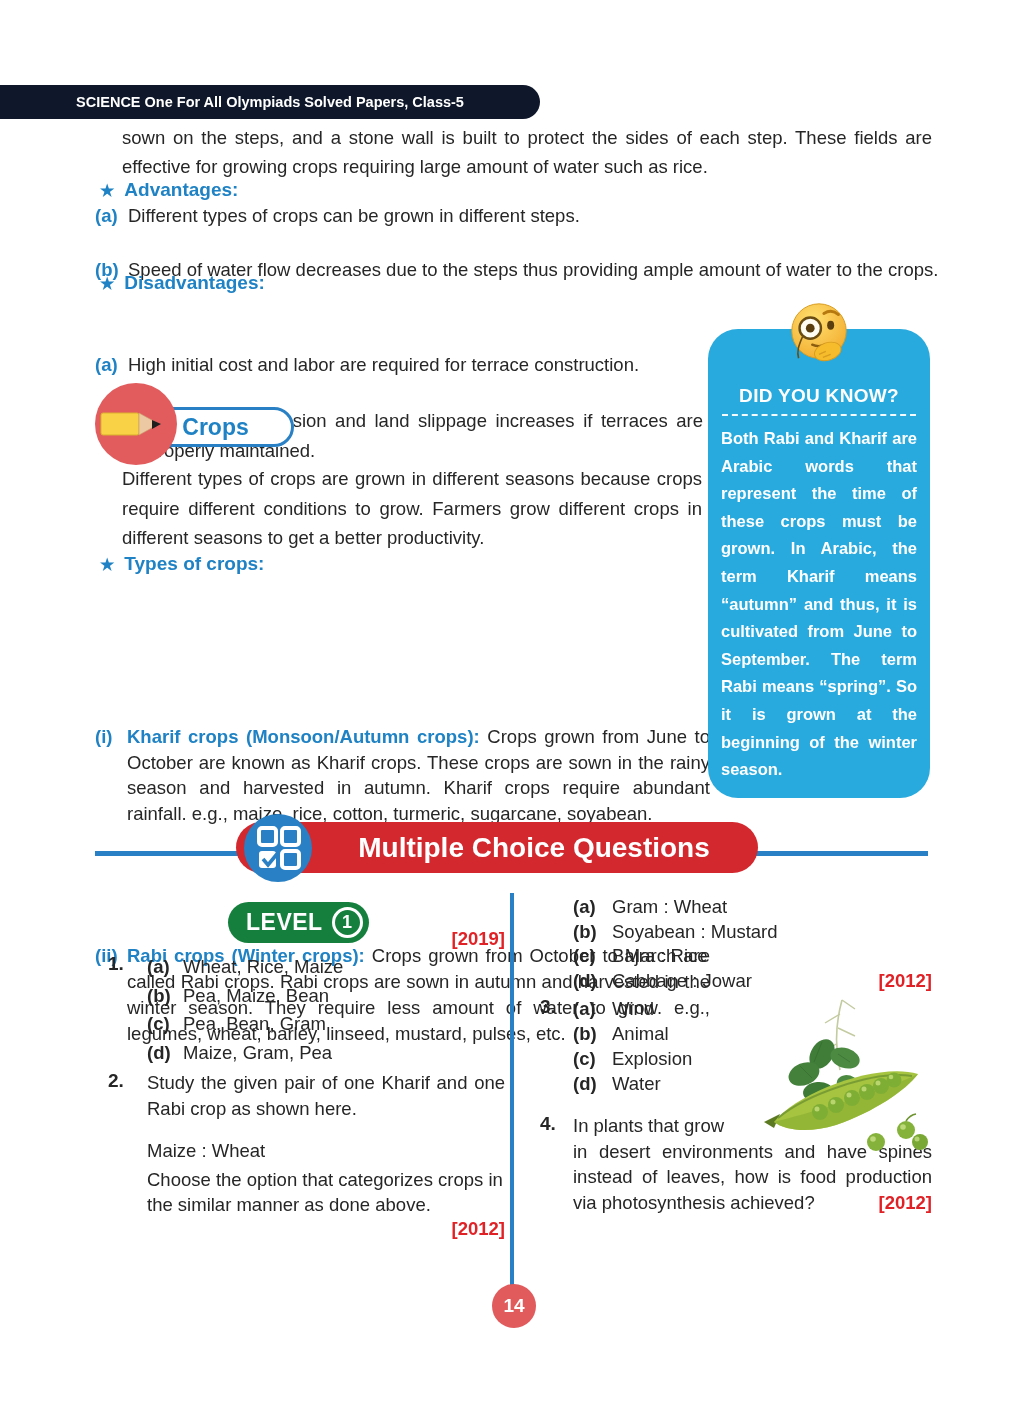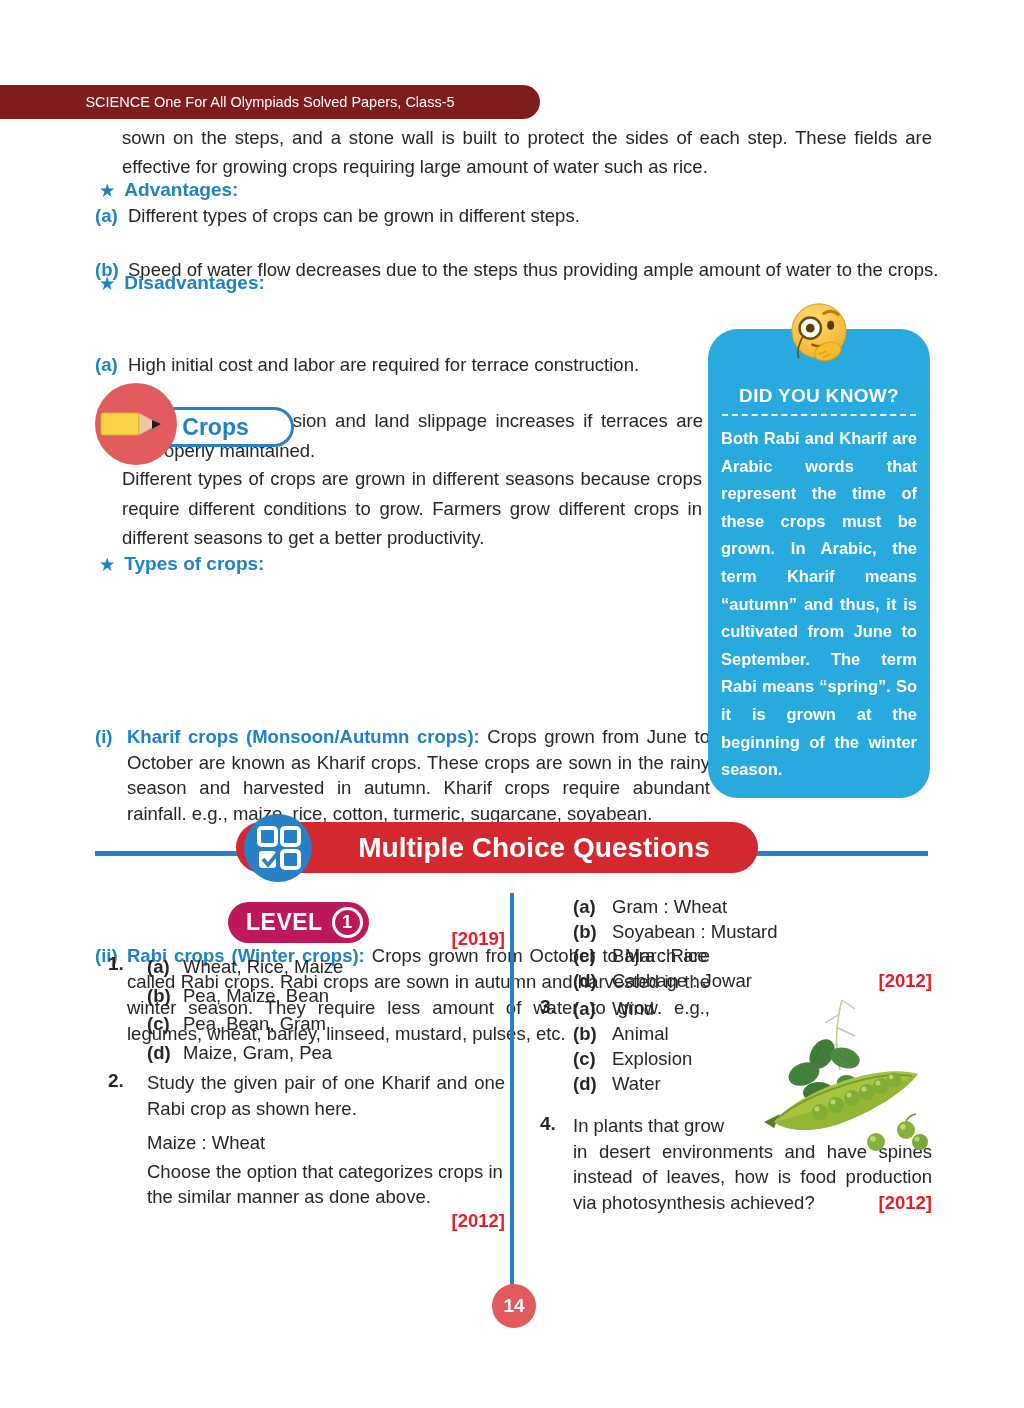--- a/index.html
+++ b/index.html
@@ -7,22 +7,22 @@
   body{width:1024px;height:1408px;position:relative;overflow:hidden;
        font-family:"Liberation Sans",sans-serif;color:#262626}
   .abs{position:absolute}
   .jus{text-align:justify}
   .blue{color:#1e82c4}
   .b{font-weight:700}
   .year{color:#e02227;font-weight:700}
   .abs-br{position:absolute;right:0;bottom:0}
 
   
-  .header-banner{left:0;top:85px;width:540px;height:34px;background:#7f1d1d;
-    border-radius:0 17px 17px 0;color:#fff;font-weight:400;font-size:14.5px;
+  .header-banner{left:0;top:85px;width:540px;height:34px;background:#0f172a;
+    border-radius:0 17px 17px 0;color:#fff;font-weight:700;font-size:14.5px;
     display:flex;align-items:center;justify-content:center;}
 
   
   .bt{font-size:18.5px;line-height:28px}
   .p-intro{left:122px;top:124px;width:810px;line-height:28.5px}
   .shead{font-size:19px;font-weight:700;display:flex;gap:10px;align-items:baseline}
   .shead .star{font-size:16px}
   .h-adv{left:100px;top:179px}
   .li{position:relative;padding-left:33px}
   .li .lbl{position:absolute;left:0;top:0;color:#1e82c4;font-weight:700}
@@ -53,37 +53,37 @@
   .dyk-emoji{left:784px;top:298px;z-index:2}
 
   
   .mcq-line{left:95px;top:851px;width:833px;height:5px;background:#2980c4}
   .mcq-banner{left:236px;top:822px;width:522px;height:51px;background:#d2282e;
     border-radius:26px;display:flex;align-items:center;justify-content:center;
     padding-left:74px;color:#fff;font-weight:700;font-size:28px}
   .mcq-icon{left:243px;top:813px}
 
   
-  .level-badge{left:228px;top:902px;width:141px;height:41px;background:#be185d;
+  .level-badge{left:228px;top:902px;width:141px;height:41px;background:#15803d;
     border-radius:21px;display:flex;align-items:center;padding:0 5px 0 18px;gap:9px}
   .level-label{color:#fff;font-weight:700;font-size:23px;letter-spacing:.5px}
   .level-circle{width:31px;height:31px;border:3px solid #fff;border-radius:50%;
     color:#fff;font-weight:700;font-size:18px;display:flex;align-items:center;justify-content:center}
 
   
   .col-divider{left:510px;top:893px;width:4px;height:402px;background:#2980c4}
   .left-col{left:108px;top:950px;width:397px}
   .right-col{left:540px;top:895px;width:392px}
   .q{position:relative;padding-left:39px}
   .qnum{position:absolute;left:0;top:0;font-weight:700;font-size:19px}
   .qtext{font-size:18.5px;line-height:28.5px;position:relative}
   .opt{position:relative;padding-left:36px;font-size:18.5px;line-height:28.6px}
   .opt .olbl{position:absolute;left:0;top:0;font-weight:700}
   .q2p{font-size:18.5px;line-height:26px}
-  .q2pair{margin-top:8px}
+  .q2pair{margin-top:16px}
   .q2instr{line-height:25px;margin-top:3px}
   .q2year{text-align:right;line-height:24px}
   .opt2{position:relative;padding-left:72px;font-size:18.5px;line-height:24.6px}
   .opt2 .olbl{position:absolute;left:33px;top:0;font-weight:700}
   .q3{margin-top:3px;position:relative;padding-left:33px}
   .q3 .qnum{left:0}
   .q3text{width:199px;font-size:18.5px;line-height:24px;text-align:justify}
   .opt3{position:relative;padding-left:39px;font-size:18.5px;line-height:25px}
   .opt3 .olbl{position:absolute;left:0;top:0;font-weight:700}
   .q4{margin-top:17px;position:relative;padding-left:33px}

